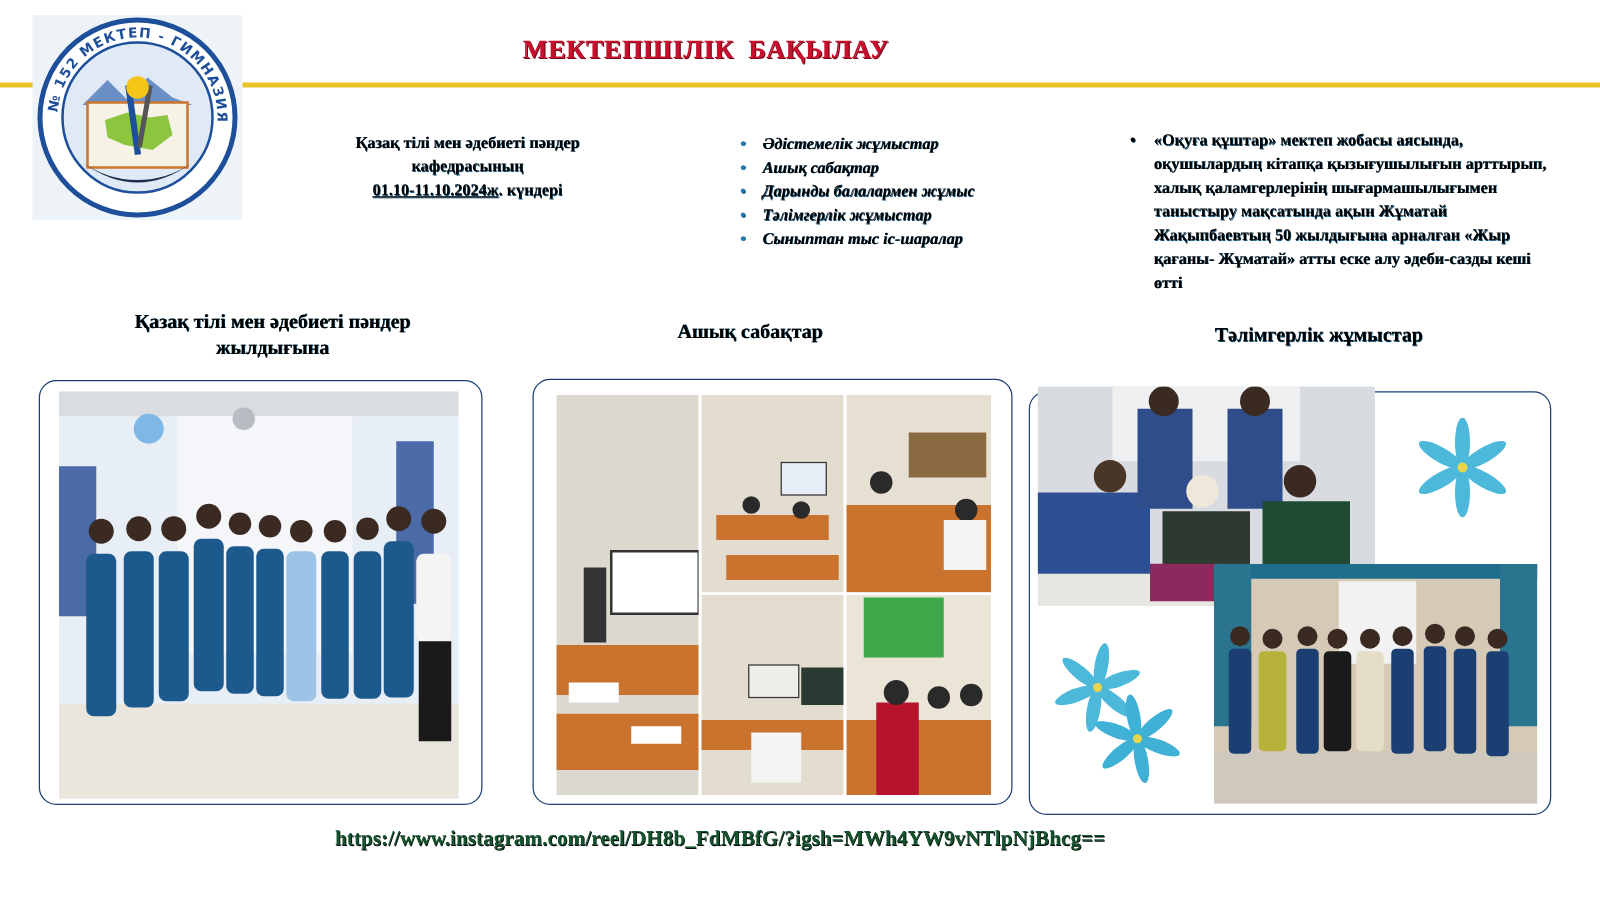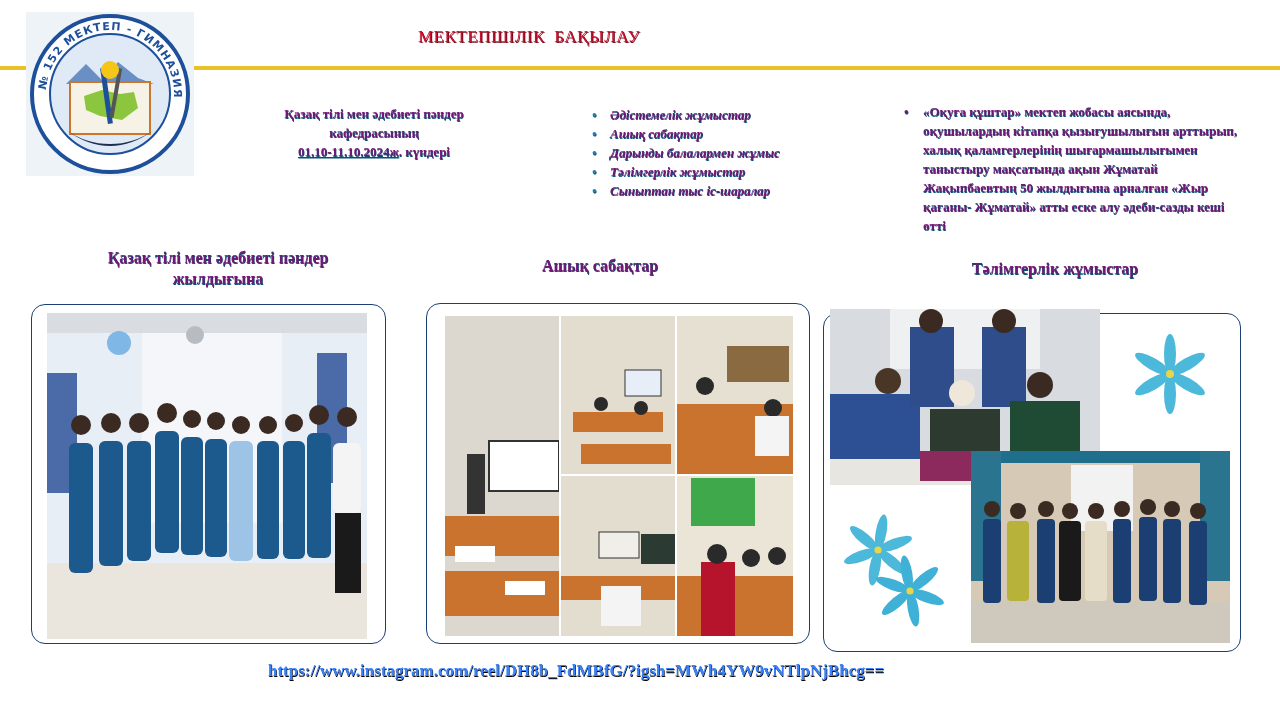--- a/index.html
+++ b/index.html
@@ -4,24 +4,24 @@
   <style>
     * { box-sizing: border-box; margin: 0; padding: 0; }
     html, body { width: 1280px; height: 720px; overflow: hidden; background: #ffffff; }
     body { position: relative; font-family: "Liberation Serif", "DejaVu Serif", serif; }
 
     .topline { position: absolute; left: 0; top: 66px; width: 1280px; height: 4px; background: #e9c22a; }
 
     .logo { position: absolute; left: 26px; top: 12px; width: 168px; height: 164px; background: #eef3f8; }
     .logo svg { width: 100%; height: 100%; display: block; }
 
-    .title { position: absolute; left: 418px; top: 27px; font-size: 17px; font-weight: normal; color: #c8102e;
+    .title { position: absolute; left: 418px; top: 27px; font-size: 21px; font-weight: bold; color: #c8102e;
              letter-spacing: 0.5px; text-shadow: 1px 1px 0 #7a0a1a; white-space: pre; }
 
-    .blue-text { color: #701a75; font-weight: bold; text-shadow: 0.5px 0.5px 0 #0b4e74; }
+    .blue-text { color: #000000; font-weight: bold; text-shadow: 0.5px 0.5px 0 #0b4e74; }
 
     .report-block { position: absolute; left: 236px; top: 104px; width: 276px; text-align: center; font-size: 13px; line-height: 19px; }
     .report-block .underline { text-decoration: underline; margin-top: 34px; }
 
     .activities { position: absolute; left: 592px; top: 105px; font-size: 13px; line-height: 19px; list-style: none; }
     .activities li { position: relative; padding-left: 18px; font-style: italic; }
     .activities li::before { content: "•"; position: absolute; left: 0; top: 0; color: #1f7fb3; }
 
     .event-note { position: absolute; left: 904px; top: 102px; width: 345px; font-size: 13px; line-height: 19px; }
     .event-note .bullet { position: absolute; left: 0; top: 0; }
@@ -33,21 +33,21 @@
     .h3 { left: 940px; top: 258px; width: 230px; }
 
     .frame { position: absolute; border: 1.5px solid #1b3f73; border-radius: 14px; background: #fff; overflow: hidden; }
     .f1 { left: 31px; top: 304px; width: 355px; height: 340px; }
     .f2 { left: 426px; top: 303px; width: 384px; height: 341px; }
     .f3 { left: 823px; top: 313px; width: 418px; height: 339px; overflow: visible; }
 
     .photo { position: absolute; overflow: hidden; }
     .photo svg { width: 100%; height: 100%; display: block; }
 
-    .link { position: absolute; left: 268px; top: 661px; font-size: 17px; font-weight: bold; color: #3b82f6; letter-spacing: 0px;
+    .link { position: absolute; left: 268px; top: 661px; font-size: 17px; font-weight: bold; color: #14532d; letter-spacing: 0px;
             text-shadow: 0.5px 0.5px 0 #000; white-space: nowrap; }
   </style>
 </head>
 <body>
 
 <div class="topline"></div>
 
 <div class="logo">
   <svg viewBox="0 0 168 164">
     <circle cx="84" cy="82" r="78" fill="#ffffff" stroke="#1d4f9a" stroke-width="4"></circle>

